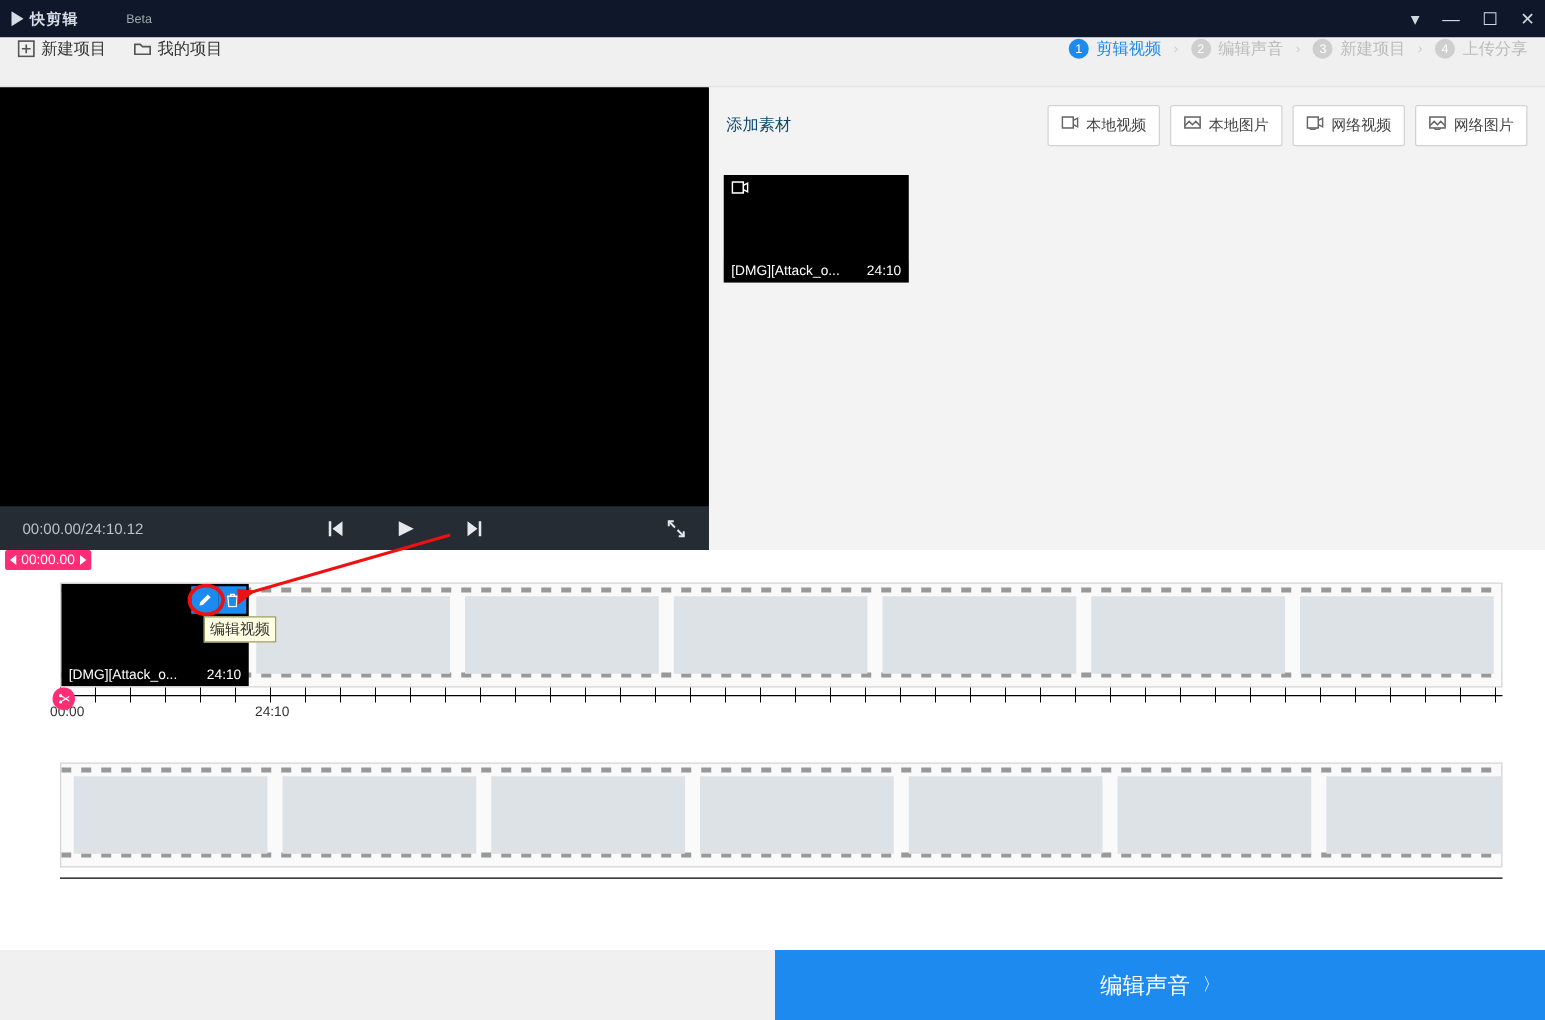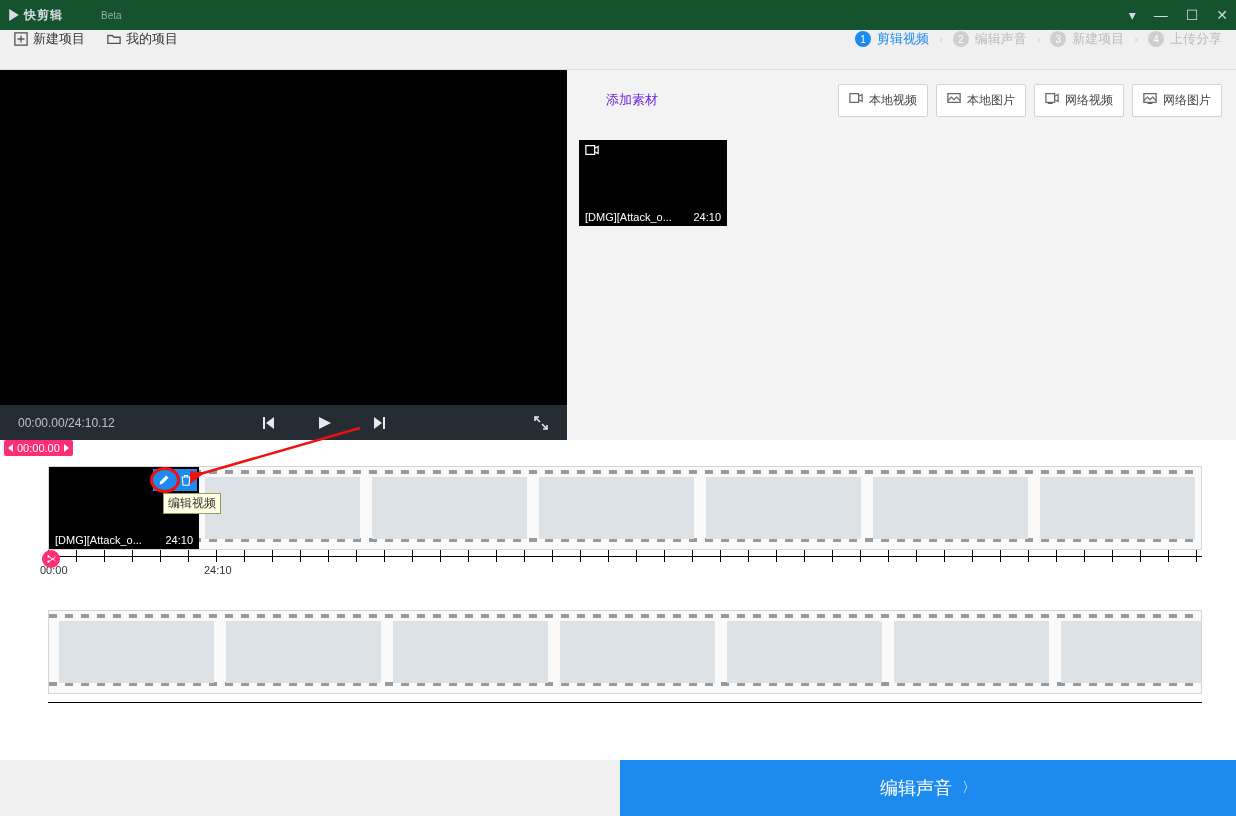--- a/index.html
+++ b/index.html
@@ -1,19 +1,19 @@
 <!DOCTYPE html>
 <html><head>
 <meta charset="utf-8">
 <style>
   * { box-sizing: border-box; margin: 0; padding: 0; font-family: "Microsoft YaHei", Arial, sans-serif; }
   body { width: 1236px; height: 816px; background: #fff; overflow: hidden; position: relative; }
 
   
-  .titlebar { height: 30px; background: #14532d; display: flex; align-items: center; padding: 0 8px; color: #d6dde4; font-size: 12px; }
+  .titlebar { height: 30px; background: #0f172a; display: flex; align-items: center; padding: 0 8px; color: #d6dde4; font-size: 12px; }
   .titlebar .logo { display: flex; align-items: center; gap: 4px; }
   .titlebar .logo svg { width: 12px; height: 12px; fill: #d6dde4; }
   .titlebar .app-name { font-weight: bold; letter-spacing: 1px; }
   .titlebar .beta { font-size: 10px; margin-left: 2px; color: #9aa; padding-left: 32px; }
   .titlebar .win-controls { margin-left: auto; display: flex; gap: 18px; align-items: center; color: #cfd8e0; }
   .titlebar .win-controls span { cursor: pointer; font-size: 14px; line-height: 1; }
 
   
   .menubar { height: 40px; background: #f0f0f0; border-bottom: 1px solid #ddd; display: flex; align-items: flex-start; padding: 0 14px; font-size: 13px; color: #333; }
   .menubar .menu-btn { display: flex; align-items: center; gap: 5px; margin-right: 22px; cursor: pointer; }
@@ -30,21 +30,21 @@
   .preview { width: 567px; background: #000; position: relative; display: flex; flex-direction: column; }
   .preview-canvas { flex: 1; background: #000; }
   .preview-controls { height: 35px; background: #262c33; display: flex; align-items: center; padding: 0 18px; color: #bcc3ca; font-size: 12px; }
   .preview-controls .time { flex: 0 0 auto; }
   .preview-controls .play-group { flex: 1; display: flex; justify-content: center; gap: 40px; align-items: center; }
   .preview-controls .play-group span, .preview-controls .fs { cursor: pointer; color: #e6e9ec; display: inline-flex; }
   .preview-controls svg { width: 16px; height: 16px; fill: #e6e9ec; }
 
   .material { flex: 1; background: #f3f3f3; display: flex; flex-direction: column; }
   .material-head { height: 60px; display: flex; align-items: center; padding: 0 14px; border-bottom: none; }
-  .material-head .title { font-size: 13px; color: #6d28d9; margin-left: 25px; }
+  .material-head .title { font-size: 13px; color: #0c4a6e; }
   .mat-btns { margin-left: auto; display: flex; gap: 8px; }
   .mat-btn { background: #fff; border: 1px solid #d3d3d3; border-radius: 2px; padding: 7px 10px; font-size: 12px; color: #444; display: flex; gap: 6px; cursor: pointer; }
   .mat-btn svg { width: 14px; height: 12px; stroke: #666; fill: none; stroke-width: 1.4; }
 
   .material-body { flex: 1; padding: 10px 12px; }
   .thumb { width: 148px; height: 86px; background: #000; position: relative; color: #fff; font-size: 11px; }
   .thumb .cam { position: absolute; top: 4px; left: 6px; }
   .thumb .cam svg { width: 14px; height: 12px; stroke: #fff; fill: none; stroke-width: 1.4; }
   .thumb .ftr { position: absolute; bottom: 0; left: 0; right: 0; padding: 3px 6px; display: flex; justify-content: space-between; background: rgba(0,0,0,0.3); }
   .thumb .fname { max-width: 90px; overflow: hidden; text-overflow: ellipsis; white-space: nowrap; }

